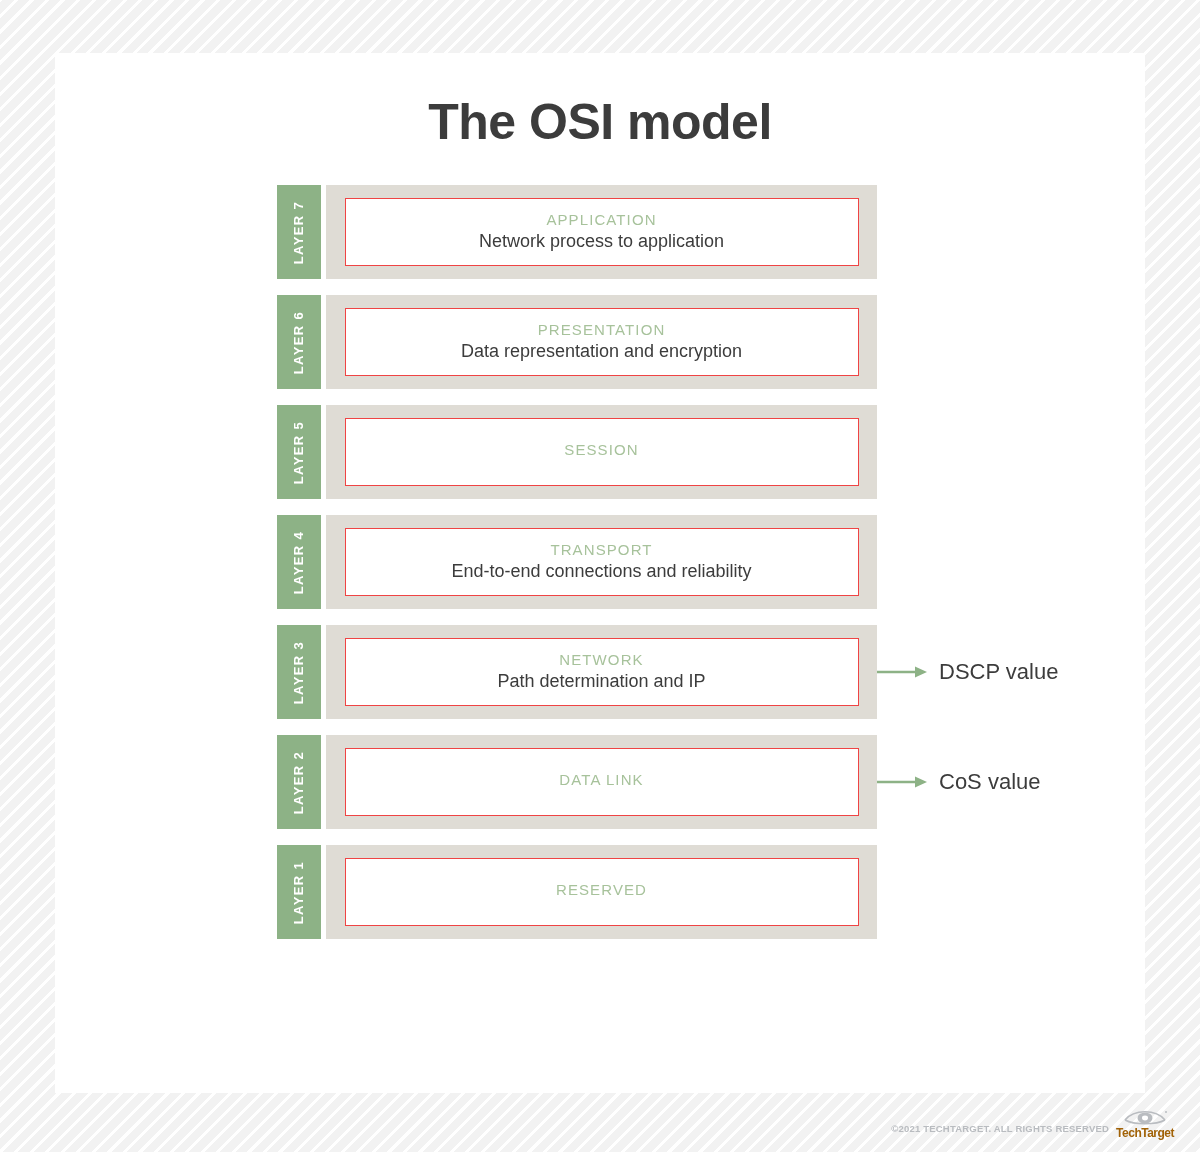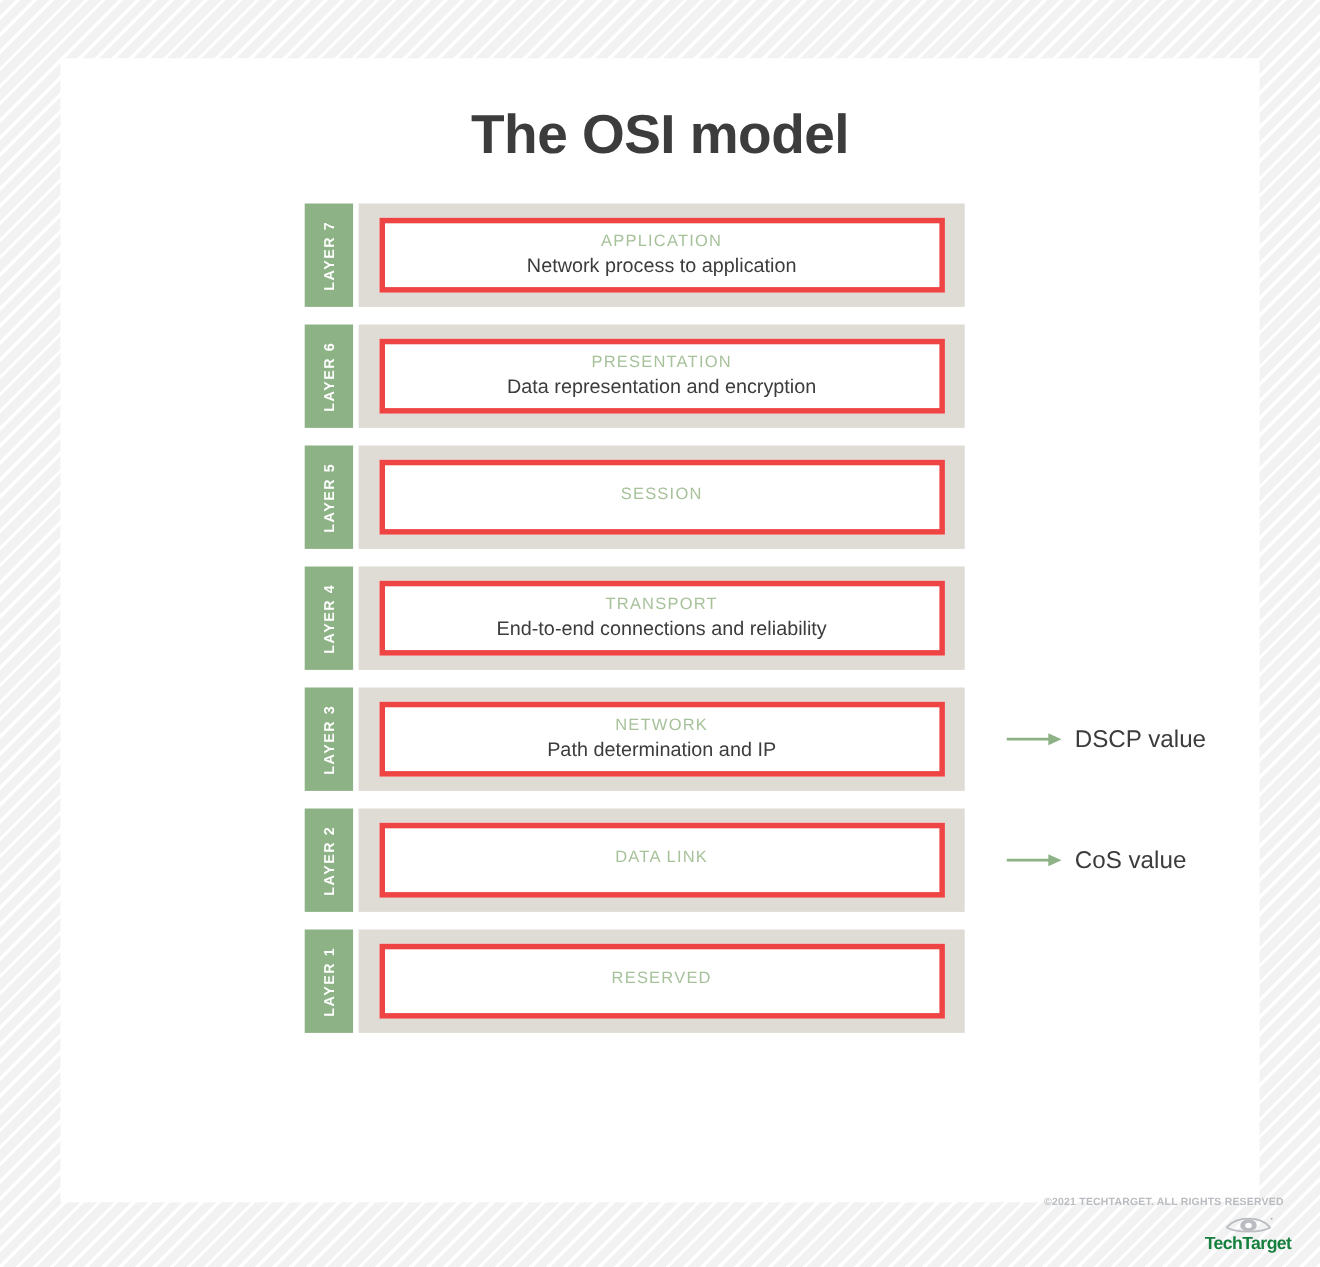--- a/index.html
+++ b/index.html
@@ -82,21 +82,21 @@
     background: #dfdcd5;
     display: flex;
     align-items: center;
     justify-content: center;
   }
 
   .layer-inner {
     width: 514px;
     height: 68px;
     background: #ffffff;
-    border: 5px solid #ef4444;
+    border: 1px solid #ef4444;
     box-sizing: border-box;
     display: flex;
     flex-direction: column;
     align-items: center;
     justify-content: center;
   }
 
   .layer-name {
     color: #a7c29b;
     font-size: 15px;
@@ -112,61 +112,59 @@
   }
 
   .annotation {
     position: absolute;
     left: 600px;
     top: 50%;
     transform: translateY(-50%);
     display: flex;
     align-items: center;
     white-space: nowrap;
-    margin-left: 38px;
   }
 
   .arrow-icon {
     display: block;
     flex: none;
   }
 
   .annotation-label {
     margin-left: 10px;
     color: #3c3c3c;
     font-size: 22px;
   }
 
   .footer {
     position: absolute;
     right: 26px;
     bottom: 13px;
     display: flex;
     align-items: flex-end;
-    flex-direction: column;
   }
 
   .footer-copy {
     color: #b9bcc0;
     font-size: 9.5px;
     font-weight: bold;
     letter-spacing: 0.2px;
     margin-right: 7px;
     margin-bottom: 5px;
   }
 
   .footer-logo {
     display: flex;
     flex-direction: column;
     align-items: center;
   }
 
   .footer-logo-name {
-    color: #15803d;
-    font-size: 16px;
+    color: #a16207;
+    font-size: 12px;
     font-weight: bold;
     letter-spacing: -0.5px;
     line-height: 1;
     margin-top: 1px;
   }
 </style>
 </head>
 <body>
 
 <div class="card">

